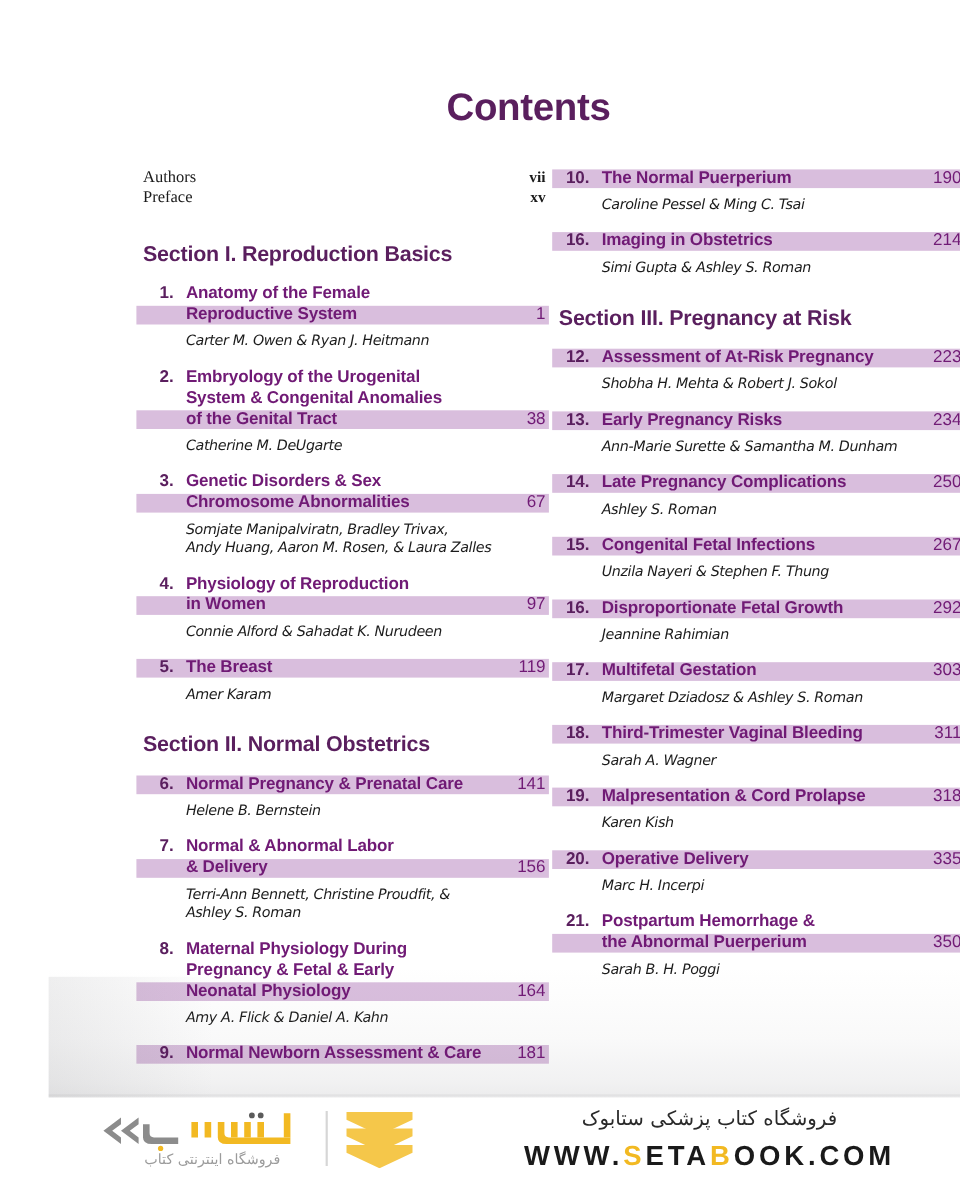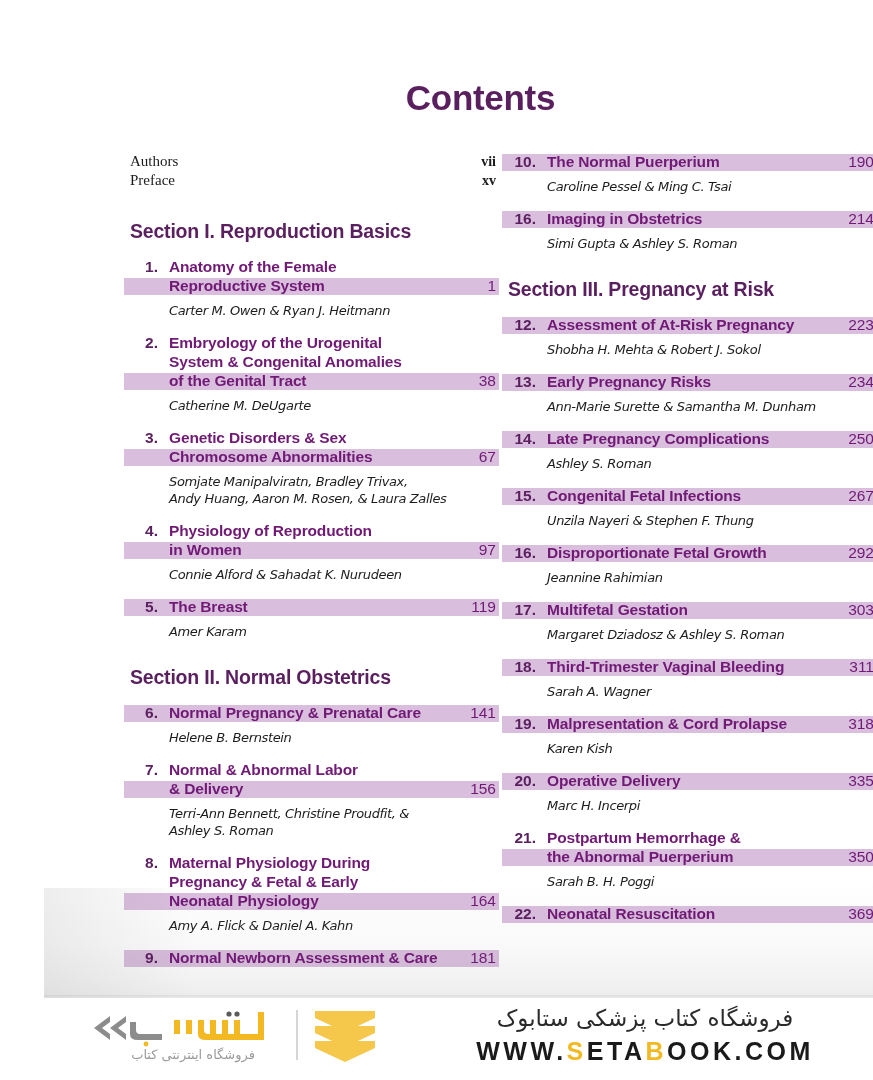--- a/index.html
+++ b/index.html
@@ -228,21 +228,21 @@
   
   #footer-text {
     position: absolute;
     left: 430px;
     top: 6px;
     width: 430px;
     text-align: center;
   }
   .footer-fa {
     direction: rtl;
-    font-size: 23px;
+    font-size: 18px;
     color: #2a2a2a;
     font-family: "DejaVu Sans", sans-serif;
     line-height: 28px;
     letter-spacing: 0.3px;
   }
   .footer-url {
     font-size: 25px;
     font-weight: bold;
     color: #1a1a1a;
     letter-spacing: 3.5px;
@@ -515,29 +515,20 @@
               <span class="chap-num">21.</span>
               <span class="chap-title">Postpartum Hemorrhage &amp;</span>
             </div>
             <div class="chap-line barred">
               <span class="chap-num"></span>
               <span class="chap-title">the Abnormal Puerperium</span>
               <span class="chap-page">350</span>
             </div>
           </div>
           <div class="chap-authors">Sarah B. H. Poggi</div>
-        </div>
-        <div class="chapter">
-          <div class="chap-lines">
-            <div class="chap-line barred">
-              <span class="chap-num">22.</span>
-              <span class="chap-title">Neonatal Resuscitation</span>
-              <span class="chap-page">369</span>
-            </div>
-          </div>
         </div>
       </div>
   </div>
 
   <div class="scan-shadow"></div>
   <div class="scan-shadow-left"></div>
   <div class="sheet-edge"></div>
 </div>
 
 <div id="footer-band">

